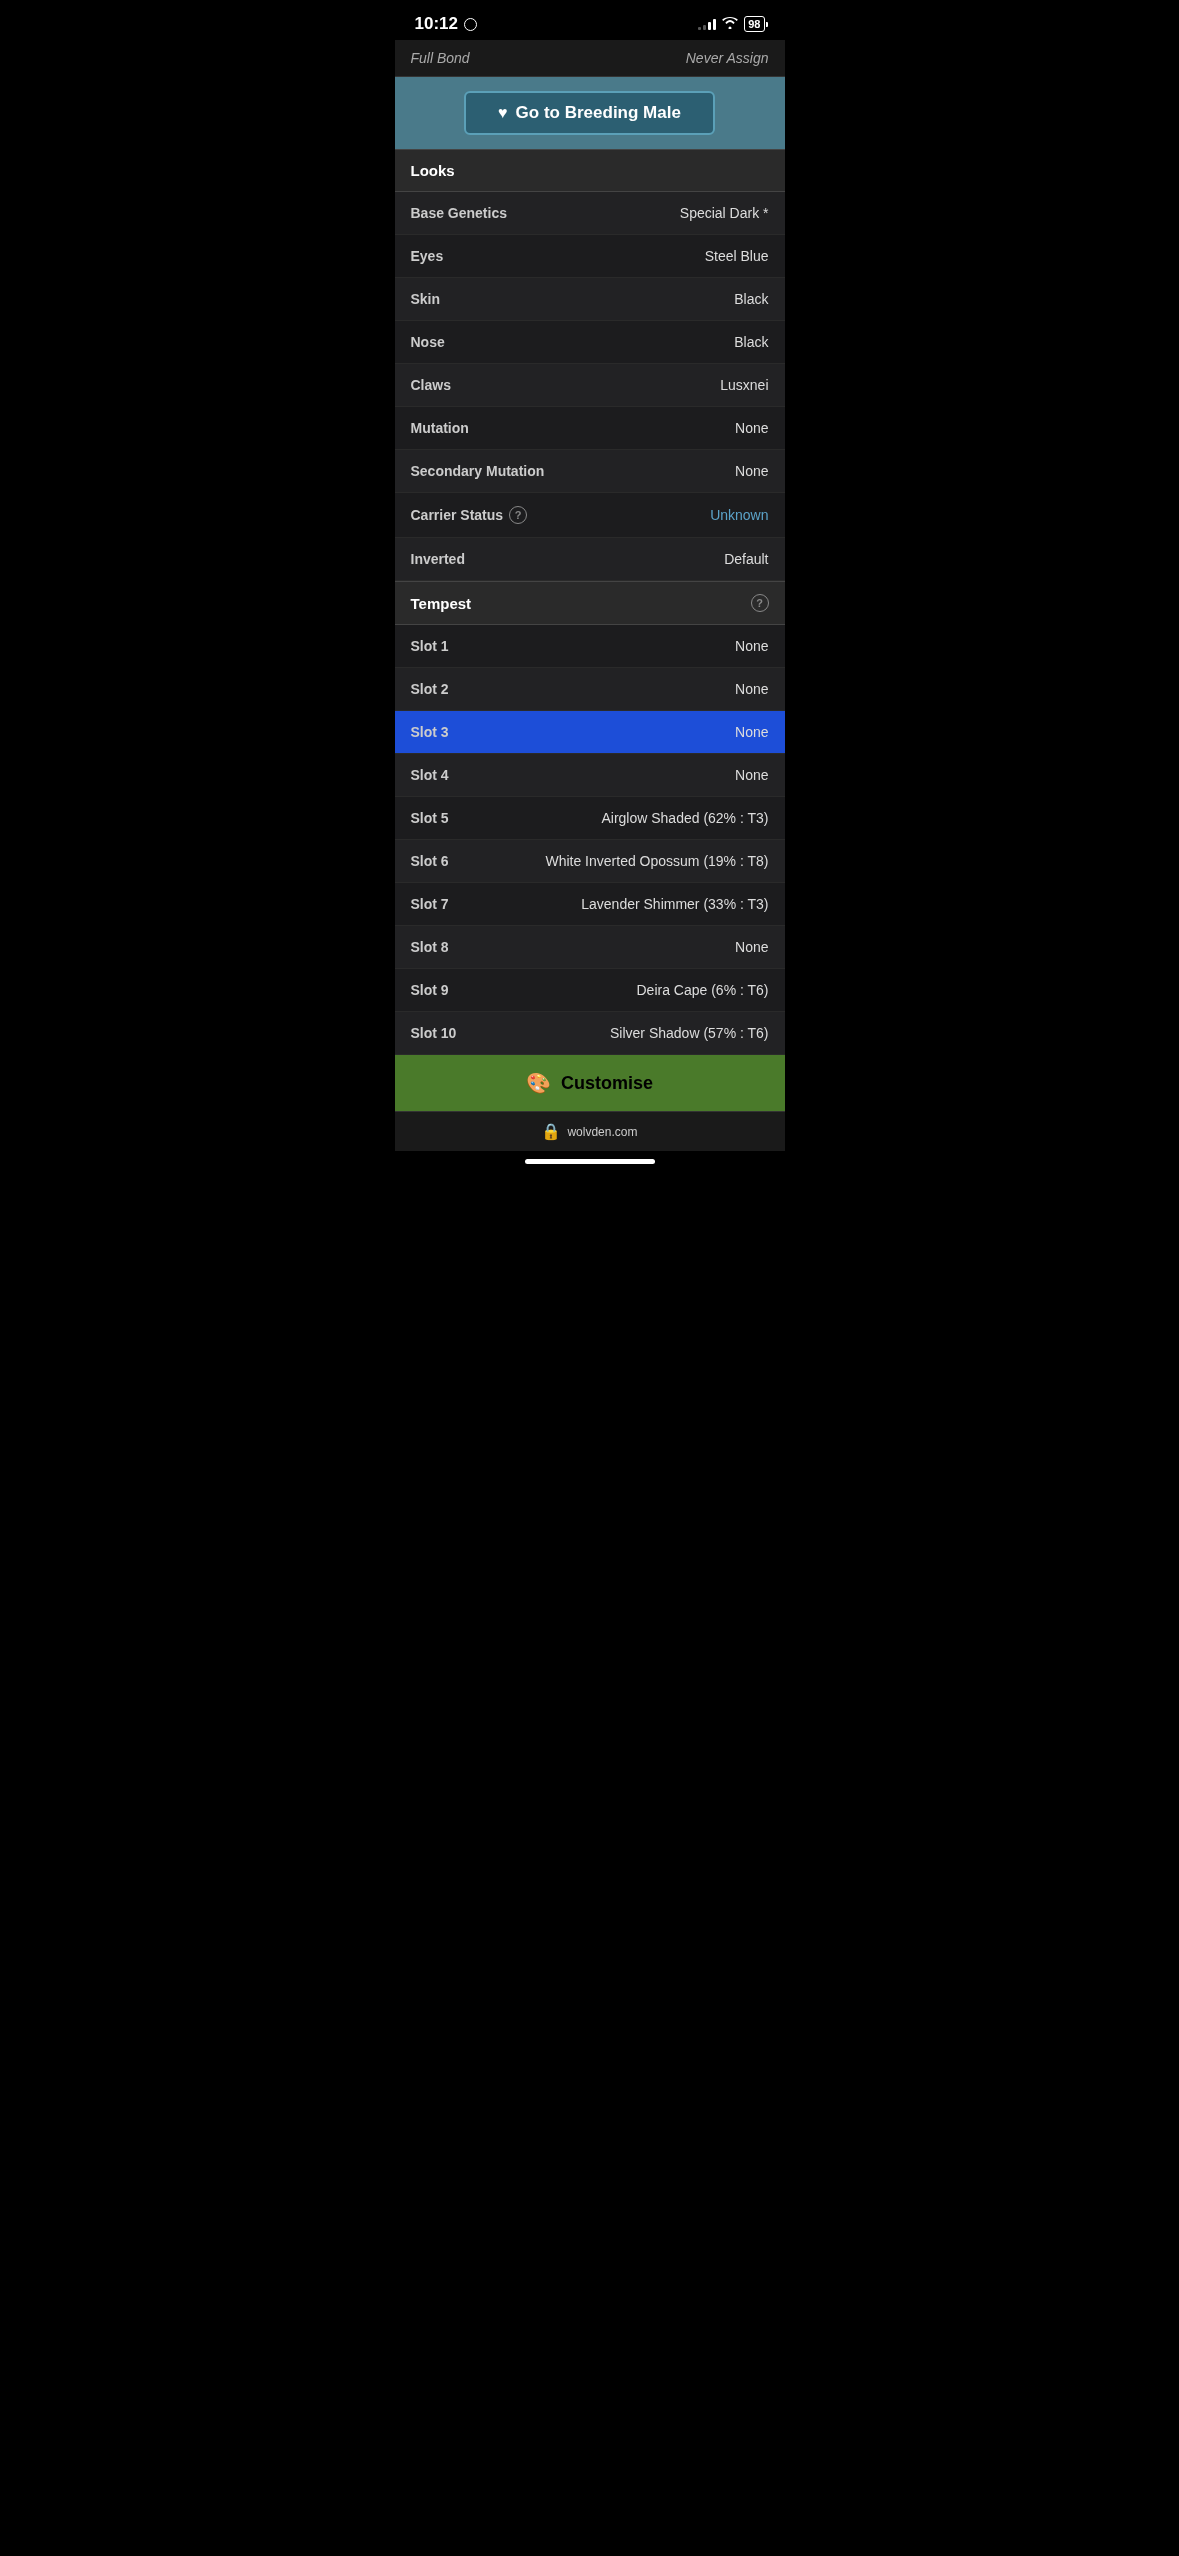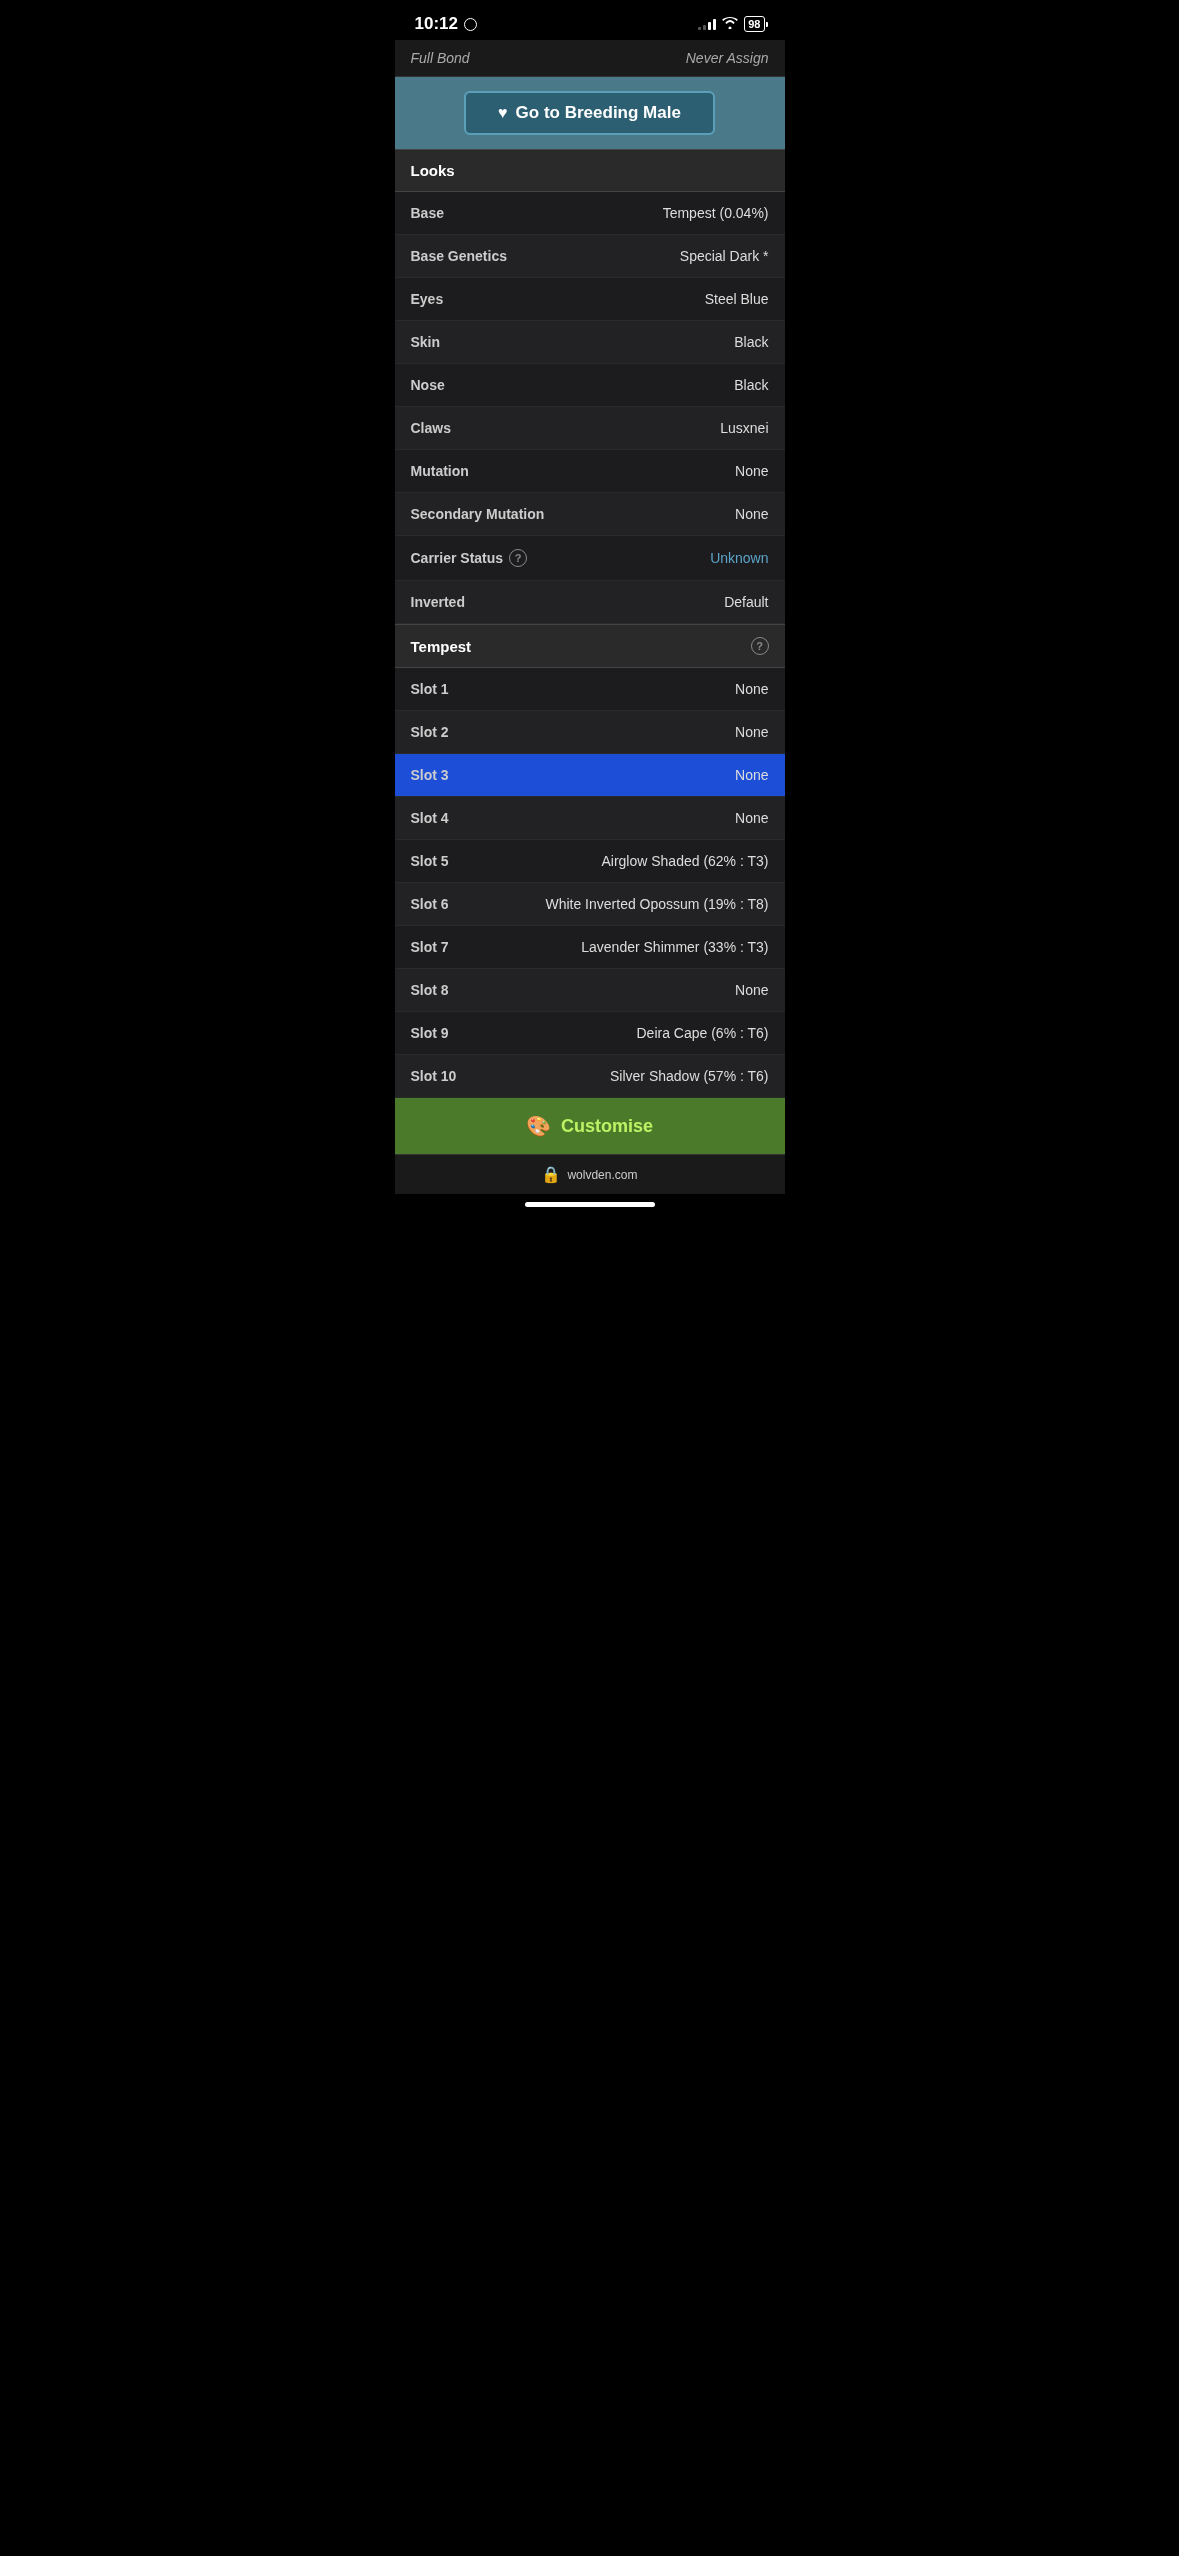--- a/index.html
+++ b/index.html
@@ -171,21 +171,21 @@
       padding: 16px;
       display: flex;
       justify-content: center;
       align-items: center;
       gap: 10px;
       cursor: pointer;
     }
     .customise-text {
       font-size: 18px;
       font-weight: 600;
-      color: #bef264;
+      color: #000000;
     }
     .palette-icon {
       font-size: 20px;
     }
 
     
     .browser-bar {
       background: #1a1a1a;
       padding: 10px 16px;
       text-align: center;
@@ -266,24 +266,20 @@
     <span>Go to Breeding Male</span>
   </button>
 </div>
 
 <div class="looks-section">
   <div class="section-header">
     <span>Looks</span>
   </div>
 
   <div id="looks-rows">
-      <div class="table-row" style="background: rgb(28, 28, 30);">
-        <span class="row-label">Base</span>
-        <span class="row-value">Tempest (0.04%)</span>
-      </div>
       <div class="table-row" style="background: rgb(34, 34, 36);">
         <span class="row-label">Base Genetics</span>
         <span class="row-value">Special Dark *</span>
       </div>
       <div class="table-row" style="background: rgb(28, 28, 30);">
         <span class="row-label">Eyes</span>
         <span class="row-value">Steel Blue</span>
       </div>
       <div class="table-row" style="background: rgb(34, 34, 36);">
         <span class="row-label">Skin</span>

